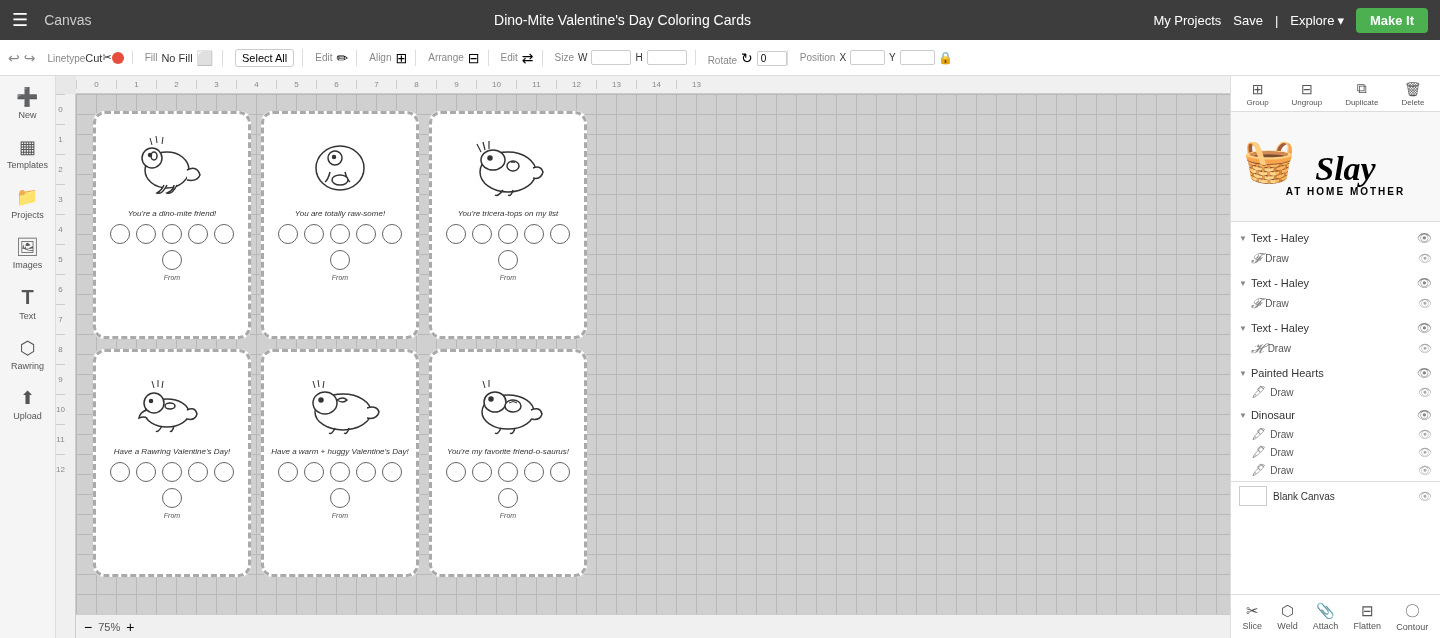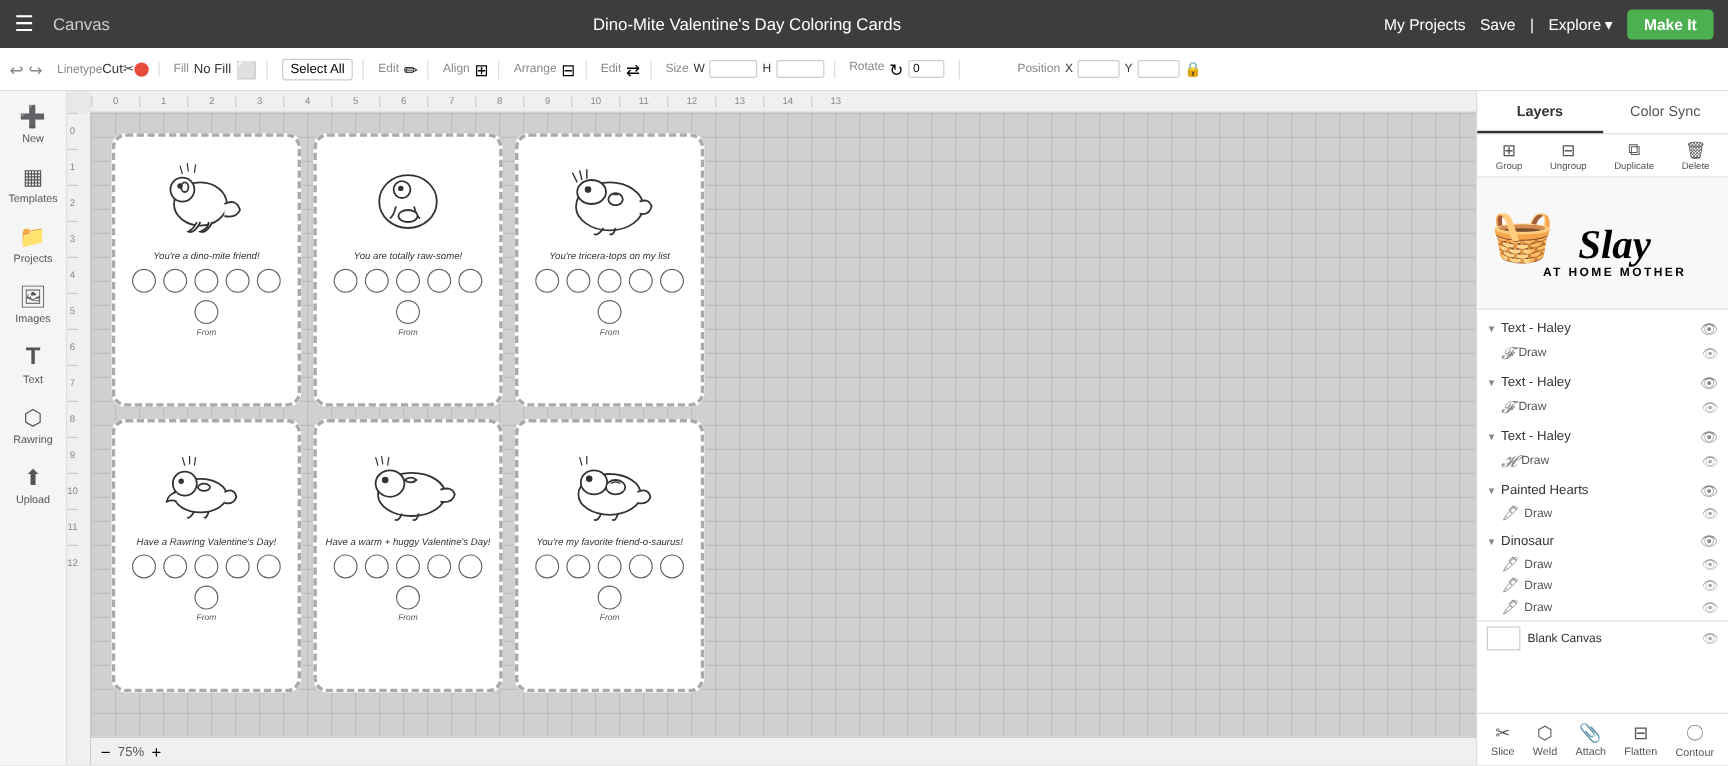--- a/index.html
+++ b/index.html
@@ -218,26 +218,26 @@
     <span style="font-size:10px;color:#888;">Edit</span>
     <button style="background:none;border:none;cursor:pointer;font-size:14px;">⇄</button>
   </div>
   <div style="display:flex;align-items:center;gap:4px;border-right:1px solid #ddd;padding-right:8px;">
     <span style="font-size:10px;color:#888;">Size</span>
     <span style="font-size:10px;">W</span>
     <input style="width: 40px; font-size: 10px; border: 1px solid rgb(204, 204, 204); border-radius: 2px; padding: 1px 3px;" value="">
     <span style="font-size:10px;">H</span>
     <input style="width: 40px; font-size: 10px; border: 1px solid rgb(204, 204, 204); border-radius: 2px; padding: 1px 3px;" value="">
   </div>
-  <div style="display:flex;align-items:flex-start;gap:4px;border-right:1px solid #ddd;padding-right:12px;">
+  <div style="display:flex;align-items:flex-end;gap:4px;border-right:1px solid #ddd;padding-right:0;">
     <span style="font-size:10px;color:#888;">Rotate</span>
     <button style="background:none;border:none;cursor:pointer;font-size:14px;">↻</button>
     <input style="width: 30px; font-size: 10px; border: 1px solid rgb(204, 204, 204); border-radius: 2px; padding: 1px 3px;" value="0">
   </div>
-  <div style="display:flex;align-items:center;gap:4px;margin-left:36px;">
+  <div style="display:flex;align-items:center;gap:4px;">
     <span style="font-size:10px;color:#888;">Position</span>
     <span style="font-size:10px;">X</span>
     <input style="width: 35px; font-size: 10px; border: 1px solid rgb(204, 204, 204); border-radius: 2px; padding: 1px 3px;" value="">
     <span style="font-size:10px;">Y</span>
     <input style="width: 35px; font-size: 10px; border: 1px solid rgb(204, 204, 204); border-radius: 2px; padding: 1px 3px;" value="">
     <button style="background:none;border:none;cursor:pointer;font-size:12px;">🔒</button>
   </div>
 </div>
 
 <div id="main">
@@ -481,28 +481,20 @@
 
     <div id="zoom-bar">
       <button style="background:none;border:none;cursor:pointer;font-size:14px;">−</button>
       <span style="font-size:11px;color:#555;">75%</span>
       <button style="background:none;border:none;cursor:pointer;font-size:14px;">+</button>
     </div>
   </div>
 
   <div id="rightpanel">
 
-    <div id="rightpanel-tabs">
-      <div class="rpanel-tab active">
-        <span>Layers</span>
-      </div>
-      <div class="rpanel-tab">
-        <span>Color Sync</span>
-      </div>
-    </div>
 
     <div id="rightpanel-toolbar">
       <button class="rp-tool-btn">
         <span class="rp-icon">⊞</span>
         <span class="rp-label">Group</span>
       </button>
       <button class="rp-tool-btn">
         <span class="rp-icon">⊟</span>
         <span class="rp-label">Ungroup</span>
       </button>

